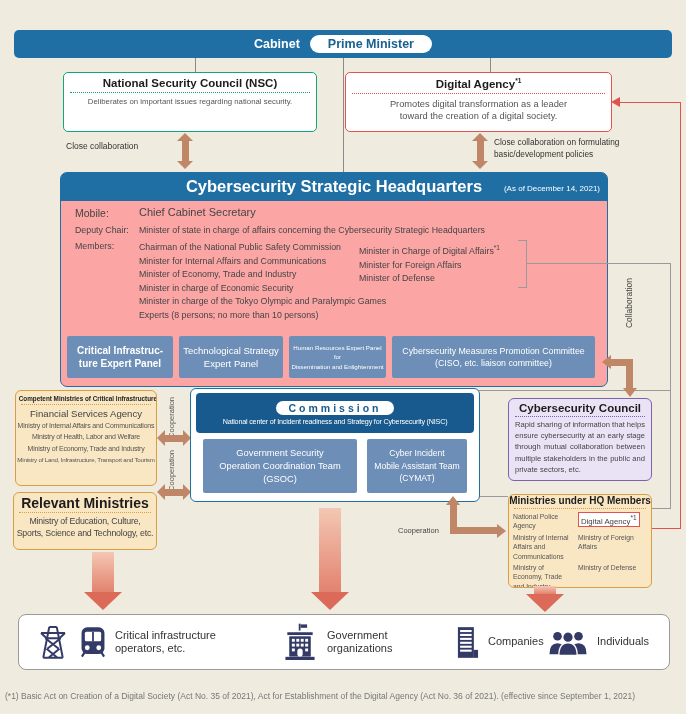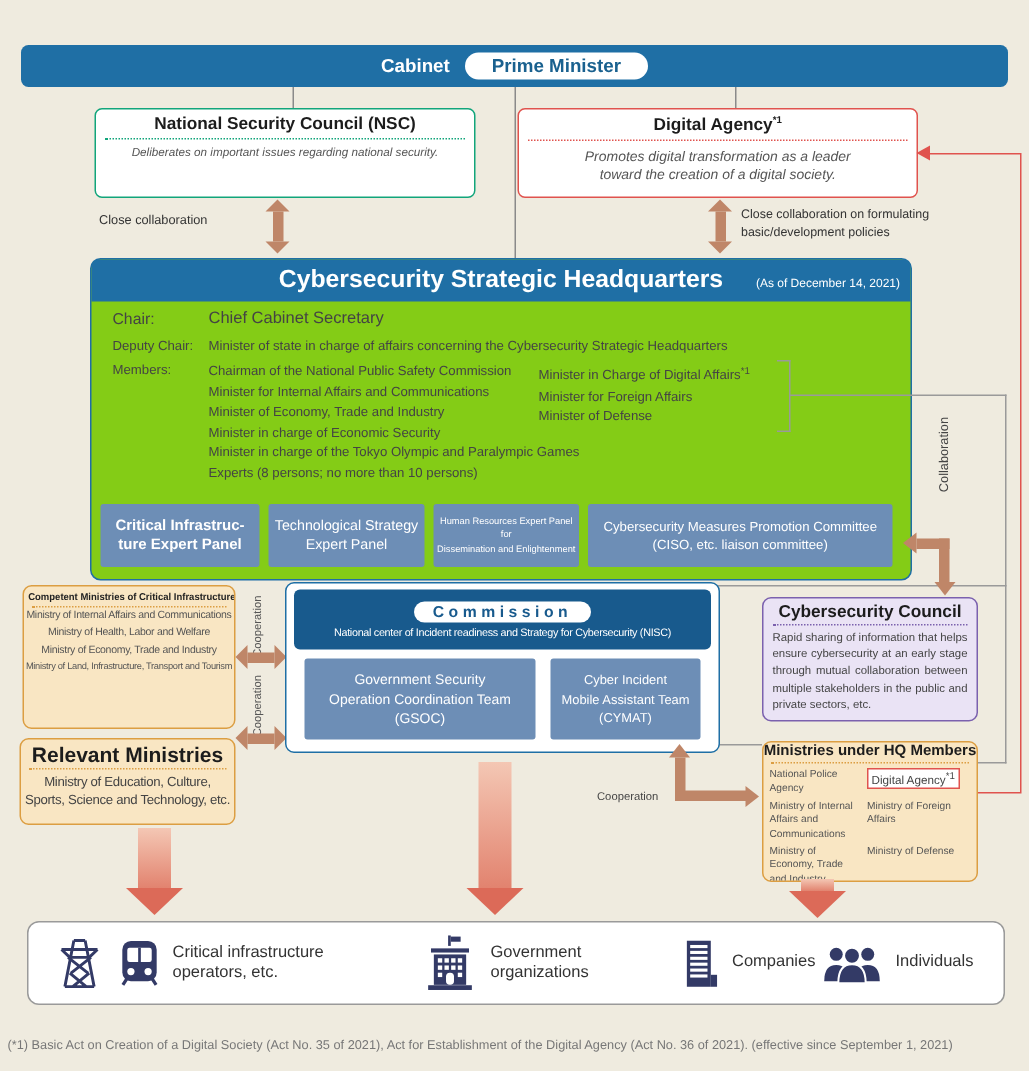--- a/index.html
+++ b/index.html
@@ -18,39 +18,39 @@
   .gline{position:absolute;background:#9a9a9a;}
   .rline{position:absolute;background:#E0534E;}
 
   
   .tbox{background:#fff;border-radius:5px;}
   .nsc{left:63px;top:72px;width:252px;height:58px;border:1.6px solid #12A57B;}
   .da{left:345px;top:72px;width:265px;height:58px;border:1.6px solid #E0534E;}
   .tbox .ttl{text-align:center;font-weight:bold;font-size:11.5px;color:#1c1c1c;padding:4px 0 3px;}
   .nsc .sep{border-top:1.5px dotted #12A57B;margin:0 6px;}
   .da .sep{border-top:1.5px dotted #E0534E;margin:0 6px;}
-  .tbox .bd{text-align:center;color:#555;padding-top:4px;font-style:italic;}
+  .tbox .bd{text-align:center;color:#555;padding-top:4px;}
   .nsc .bd{font-size:7.8px;white-space:nowrap;}
   .da .bd{font-size:9.3px;line-height:12.5px;}
   sup{font-size:6.5px;vertical-align:super;}
 
   
   .varrow{position:absolute;width:18px;display:flex;flex-direction:column;align-items:center;}
   .varrow .h-up{width:0;height:0;border-left:8px solid transparent;border-right:8px solid transparent;border-bottom:8px solid #BF8668;}
   .varrow .shaft{width:7px;height:20px;background:#BF8668;}
   .varrow .h-dn{width:0;height:0;border-left:8px solid transparent;border-right:8px solid transparent;border-top:8px solid #BF8668;}
   .harrow{position:absolute;height:16px;display:flex;align-items:center;}
   .harrow .h-l{width:0;height:0;border-top:8px solid transparent;border-bottom:8px solid transparent;border-right:8px solid #BF8668;}
   .harrow .shaft{height:7px;width:18px;background:#BF8668;}
   .harrow .h-r{width:0;height:0;border-top:8px solid transparent;border-bottom:8px solid transparent;border-left:8px solid #BF8668;}
   .lbl-s{position:absolute;font-size:8.5px;color:#333;}
   .vtext{position:absolute;writing-mode:vertical-rl;transform:rotate(180deg);font-size:7.5px;color:#555;}
 
   
-  .hq{left:60px;top:172px;width:546px;height:213px;background:#84cc16;border:1.6px solid #1F6FA5;border-radius:7px;}
+  .hq{left:60px;top:172px;width:546px;height:213px;background:#fca5a5;border:1.6px solid #1F6FA5;border-radius:7px;}
   .hq-head{position:absolute;left:0;top:0;right:0;height:28px;background:#1F6FA5;border-radius:5px 5px 0 0;}
   .hq-title{position:absolute;width:100%;top:4px;text-align:center;color:#fff;font-weight:bold;font-size:16.5px;}
   .hq-asof{position:absolute;right:7px;top:11px;color:#fff;font-size:8px;}
   .hq-row-lbl{position:absolute;color:#444;}
   .hq-row-val{position:absolute;color:#444;white-space:nowrap;}
   .mline{font-size:8.8px;line-height:13.6px;color:#444;white-space:nowrap;}
   .panel{position:absolute;background:#6D8EB6;color:#fff;border-radius:2px;display:flex;align-items:center;justify-content:center;text-align:center;height:42px;top:163px;}
 
   
   .tan{background:#F9E6C3;border:1.6px solid #DC9E42;border-radius:6px;overflow:hidden;}
@@ -140,21 +140,21 @@
       <div class="h-dn"></div>
   </div>
   <div class="lbl-s pl" style="left:494px;top:137px;font-size:8.3px;line-height:11.5px;">Close collaboration on formulating
 basic/development policies</div>
 
   <div class="abs hq">
     <div class="hq-head">
       <div class="hq-title">Cybersecurity Strategic Headquarters</div>
       <div class="hq-asof">(As of December 14, 2021)</div>
     </div>
-    <div class="hq-row-lbl" style="left:14px;top:34px;font-size:10.5px;">Chair:</div>
+    <div class="hq-row-lbl" style="left:14px;top:34px;font-size:10.5px;">Mobile:</div>
     <div class="hq-row-val" style="left:78px;top:33px;font-size:11px;">Chief Cabinet Secretary</div>
     <div class="hq-row-lbl" style="left:14px;top:52px;font-size:8.8px;">Deputy Chair:</div>
     <div class="hq-row-val" style="left:78px;top:52px;font-size:8.8px;">Minister of state in charge of affairs concerning the Cybersecurity Strategic Headquarters</div>
     <div class="hq-row-lbl" style="left:14px;top:68px;font-size:8.8px;">Members:</div>
     <div class="abs" style="left:78px;top:68px;">
       <div class="mline">Chairman of the National Public Safety Commission</div>
       <div class="mline">Minister for Internal Affairs and Communications</div>
       <div class="mline">Minister of Economy, Trade and Industry</div>
       <div class="mline">Minister in charge of Economic Security</div>
       <div class="mline">Minister in charge of the Tokyo Olympic and Paralympic Games</div>
@@ -186,20 +186,21 @@
   <div class="gline" style="left:478px;top:496px;width:30px;height:1.2px;"></div>
 
   <div class="tri" style="left:611px;top:97px;border-top:5.5px solid transparent;border-bottom:5.5px solid transparent;border-right:9px solid #E0534E;"></div>
   <div class="rline" style="left:620px;top:102px;width:60px;height:1.2px;"></div>
   <div class="rline" style="left:680px;top:102px;width:1.2px;height:427px;"></div>
   <div class="rline" style="left:650px;top:528px;width:30px;height:1.2px;"></div>
 
   <div class="abs tan competent">
     <div class="ttl">Competent Ministries of Critical Infrastructures</div>
     <div class="sep"></div>
+    <div class="fsa">Financial Services Agency</div>
     <div class="it">Ministry of Internal Affairs and Communications</div>
     <div class="it">Ministry of Health, Labor and Welfare</div>
     <div class="it">Ministry of Economy, Trade and Industry</div>
     <div class="it it-xs">Ministry of Land, Infrastructure, Transport and Tourism</div>
   </div>
 
   <div class="vtext" style="left:167px;top:397px;">Cooperation</div>
   <div class="harrow" style="left:157px;top:430px;">
     <div class="h-l"></div>
       <div class="shaft"></div>

